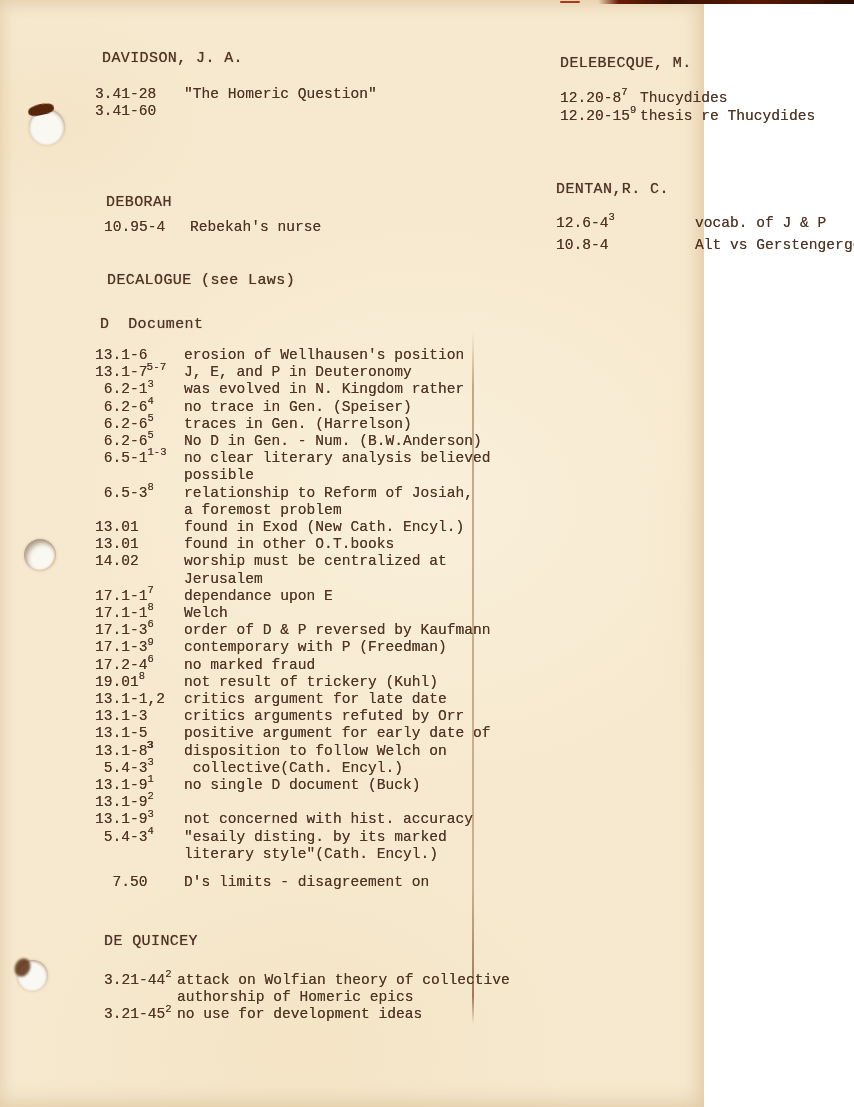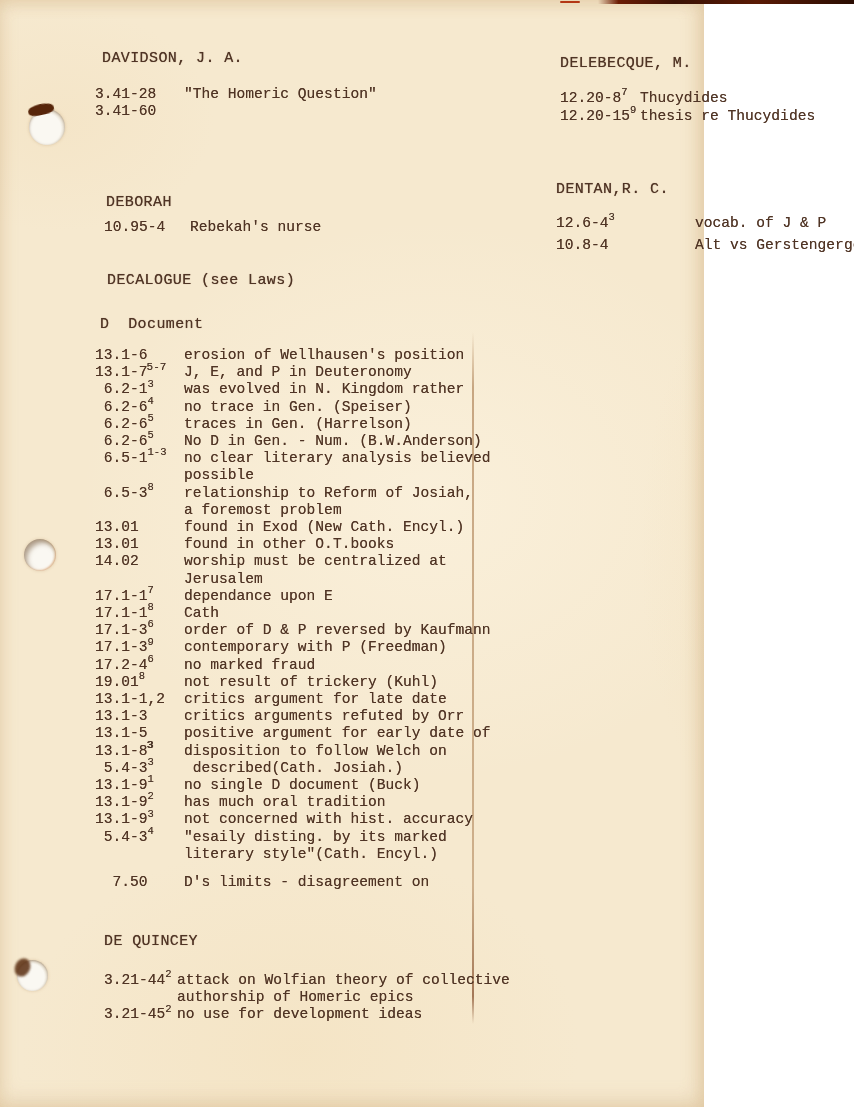--- a/index.html
+++ b/index.html
@@ -206,21 +206,21 @@
         <span class="desc">Jerusalem</span>
       </div>
 
       <div class="row">
         <span class="ref"><span>17.1-1</span><sup>7</sup><sub></sub></span>
         <span class="desc">dependance upon E</span>
       </div>
 
       <div class="row">
         <span class="ref"><span>17.1-1</span><sup>8</sup><sub></sub></span>
-        <span class="desc">Cath</span>
+        <span class="desc">Welch</span>
       </div>
 
       <div class="row">
         <span class="ref"><span>17.1-3</span><sup>6</sup><sub></sub></span>
         <span class="desc">order of D &amp; P reversed by Kaufmann</span>
       </div>
 
       <div class="row">
         <span class="ref"><span>17.1-3</span><sup>9</sup><sub></sub></span>
         <span class="desc">contemporary with P (Freedman)</span>
@@ -251,31 +251,30 @@
         <span class="desc">positive argument for early date of</span>
       </div>
 
       <div class="row">
         <span class="ref"><span>13.1-8</span><sup>3</sup><sub></sub></span>
         <span class="desc">disposition to follow Welch on</span>
       </div>
 
       <div class="row">
         <span class="ref"><span> 5.4-3</span><sup>3</sup><sub></sub></span>
-        <span class="desc"> described(Cath. Josiah.)</span>
+        <span class="desc"> collective(Cath. Encyl.)</span>
       </div>
 
       <div class="row g1">
         <span class="ref"><span>13.1-9</span><sup>1</sup><sub></sub></span>
         <span class="desc">no single D document (Buck)</span>
       </div>
 
       <div class="row">
         <span class="ref"><span>13.1-9</span><sup>2</sup><sub></sub></span>
-        <span class="desc">has much oral tradition</span>
       </div>
 
       <div class="row">
         <span class="ref"><span>13.1-9</span><sup>3</sup><sub></sub></span>
         <span class="desc">not concerned with hist. accuracy</span>
       </div>
 
       <div class="row">
         <span class="ref"><span> 5.4-3</span><sup>4</sup><sub></sub></span>
         <span class="desc">"esaily disting. by its marked</span>

